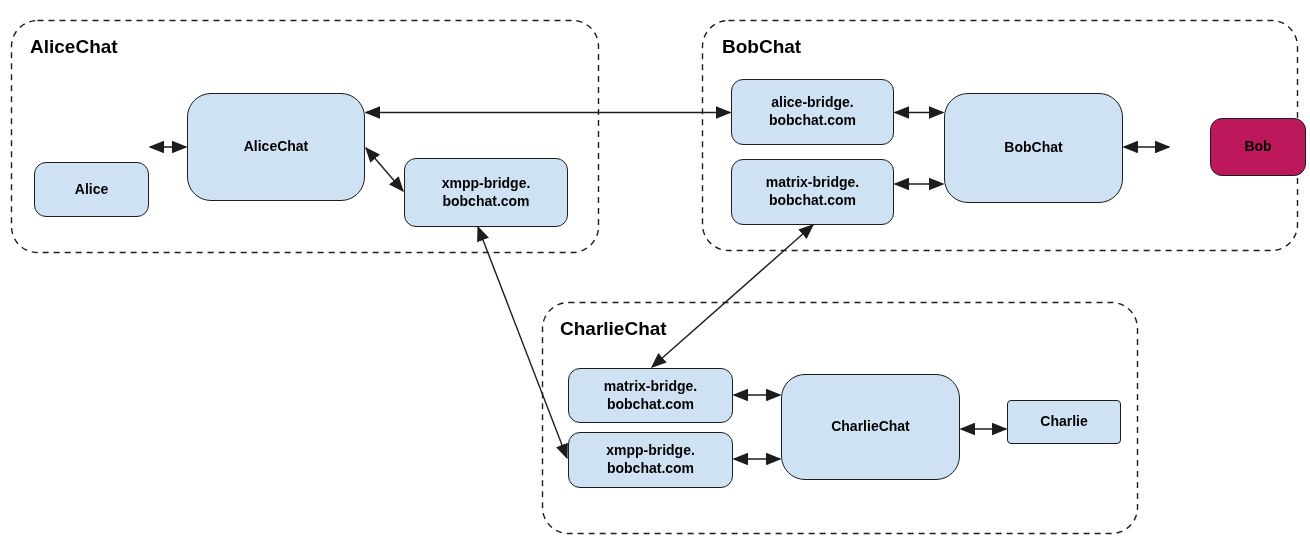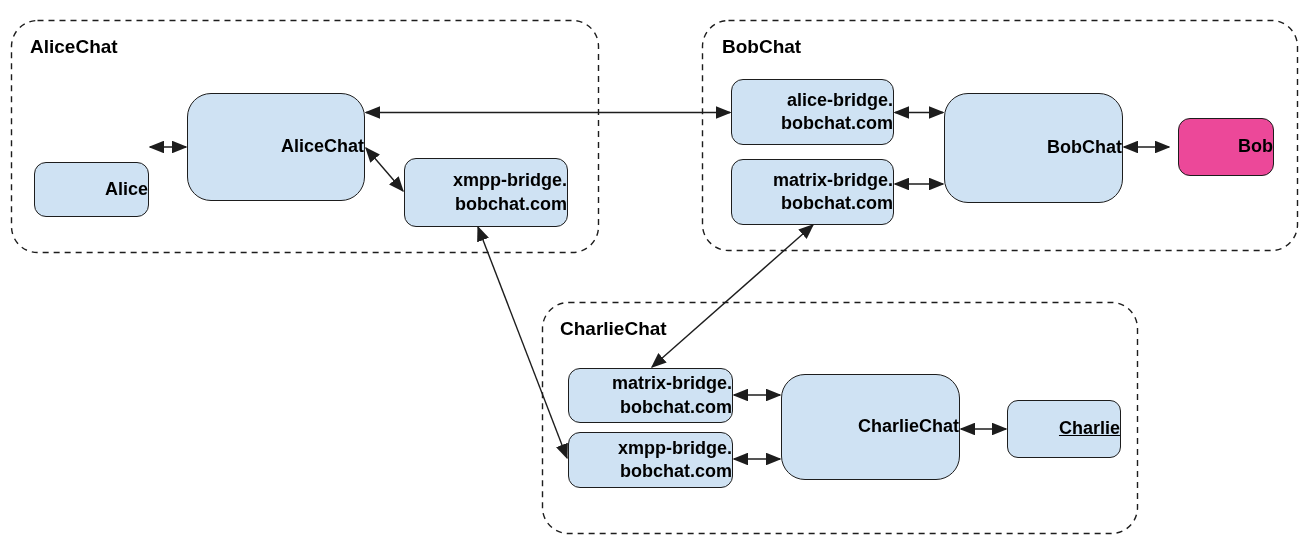--- a/index.html
+++ b/index.html
@@ -15,23 +15,23 @@
   #edge-layer { z-index:2; pointer-events:none; }
   .container-label {
     position:absolute; z-index:1;
     font-weight:bold; font-size:19px; color:#000000;
     white-space:nowrap;
   }
   .node {
     position:absolute; z-index:1;
     box-sizing:border-box;
     display:flex; flex-direction:column;
-    align-items:flex-end; justify-content:center;
+    align-items:center; justify-content:center;
     border:1.6px solid #1d1d1d;
-    font-weight:bold; font-size:18px; line-height:1.28;
+    font-weight:bold; font-size:14px; line-height:1.28;
     color:#000000; text-align:center;
     white-space:nowrap;
   }
 </style>
 </head>
 <body>
 
 <div id="canvas">
   <svg id="base-layer" class="layer" xmlns="http://www.w3.org/2000/svg">
       <rect x="11.5" y="20.5" width="587" height="232" rx="26" ry="26" fill="none" stroke="#1d1d1d" stroke-width="1.4" stroke-dasharray="6 5"></rect>
@@ -76,30 +76,30 @@
       <span>alice-bridge.</span>
       <span>bobchat.com</span>
     </div>
     <div class="node" style="left: 731px; top: 159px; width: 163px; height: 66px; border-radius: 12px; background: rgb(207, 226, 243); border-color: rgb(29, 29, 29);">
       <span>matrix-bridge.</span>
       <span>bobchat.com</span>
     </div>
     <div class="node" style="left: 944px; top: 93px; width: 179px; height: 110px; border-radius: 24px; background: rgb(207, 226, 243); border-color: rgb(29, 29, 29);">
       <span>BobChat</span>
     </div>
-    <div class="node" style="left: 1178px; top: 118px; width: 96px; height: 58px; border-radius: 12px; background: #ec4899; border-color: rgb(29, 29, 29);">
+    <div class="node" style="left: 1210px; top: 118px; width: 96px; height: 58px; border-radius: 12px; background: #be185d; border-color: rgb(29, 29, 29);">
       <span>Bob</span>
     </div>
     <div class="node" style="left: 568px; top: 368px; width: 165px; height: 55px; border-radius: 12px; background: rgb(207, 226, 243); border-color: rgb(29, 29, 29);">
       <span>matrix-bridge.</span>
       <span>bobchat.com</span>
     </div>
     <div class="node" style="left: 568px; top: 432px; width: 165px; height: 56px; border-radius: 12px; background: rgb(207, 226, 243); border-color: rgb(29, 29, 29);">
       <span>xmpp-bridge.</span>
       <span>bobchat.com</span>
     </div>
     <div class="node" style="left: 781px; top: 374px; width: 179px; height: 106px; border-radius: 24px; background: rgb(207, 226, 243); border-color: rgb(29, 29, 29);">
       <span>CharlieChat</span>
     </div>
-    <div class="node" style="left: 1007px; top: 400px; width: 114px; height: 58px; border-radius: 11px; background: rgb(207, 226, 243); border-color: rgb(29, 29, 29); text-decoration: underline;">
+    <div class="node" style="left: 1007px; top: 400px; width: 114px; height: 44px; border-radius: 4px; background: rgb(207, 226, 243); border-color: rgb(29, 29, 29);">
       <span>Charlie</span>
     </div>
   </div>
 
 </body></html>

